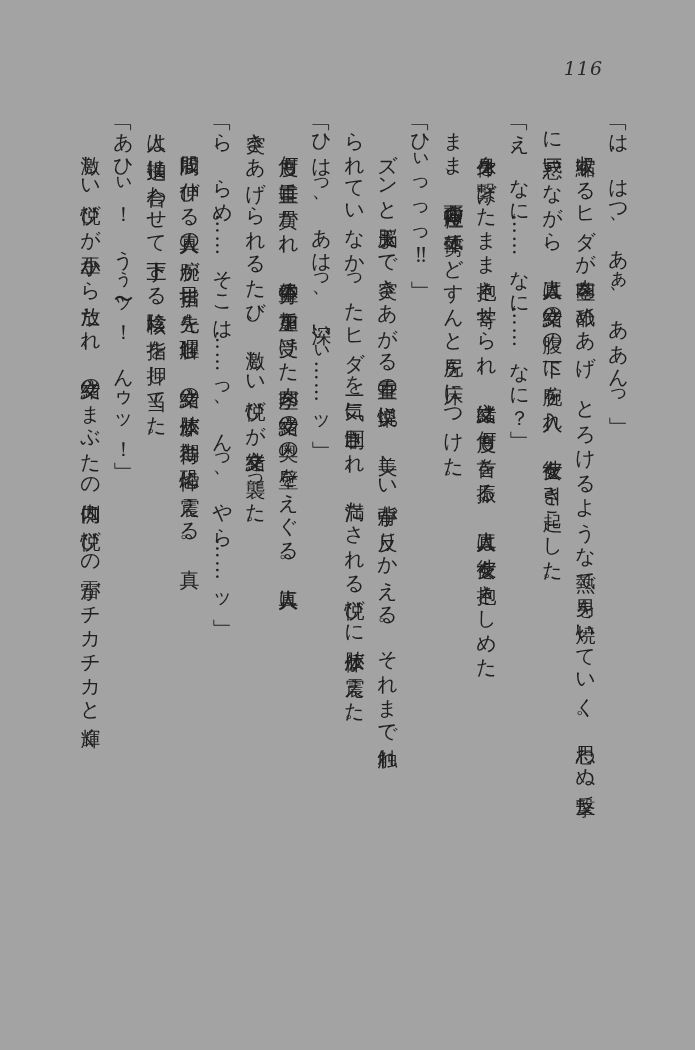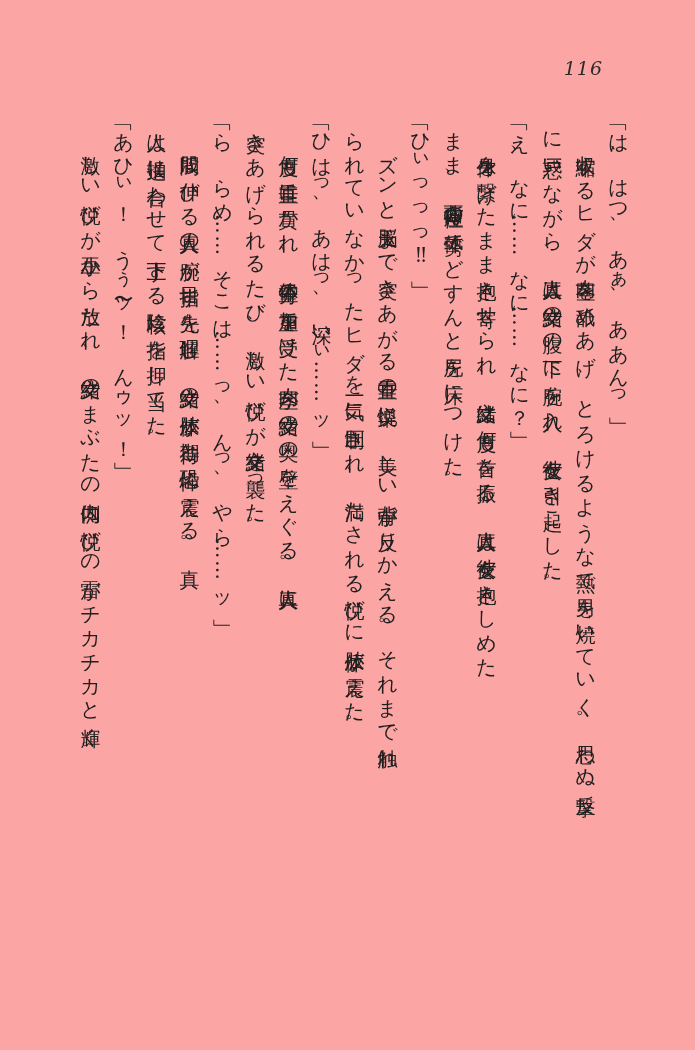--- a/index.html
+++ b/index.html
@@ -9,21 +9,21 @@
   body {
     width: 695px;
     height: 1050px;
     overflow: hidden;
     background: #fdfdfc;
   }
   .page {
     position: relative;
     width: 695px;
     height: 1050px;
-    background: #fca5a5;
+    background: #a3a3a3;
     font-family: "DejaVu Serif", "Liberation Serif", serif;
     color: #1f1f1f;
   }
   .page-number {
     position: absolute;
     top: 57px;
     right: 92px;
     font-size: 19px;
     font-style: italic;
     letter-spacing: 1px;

